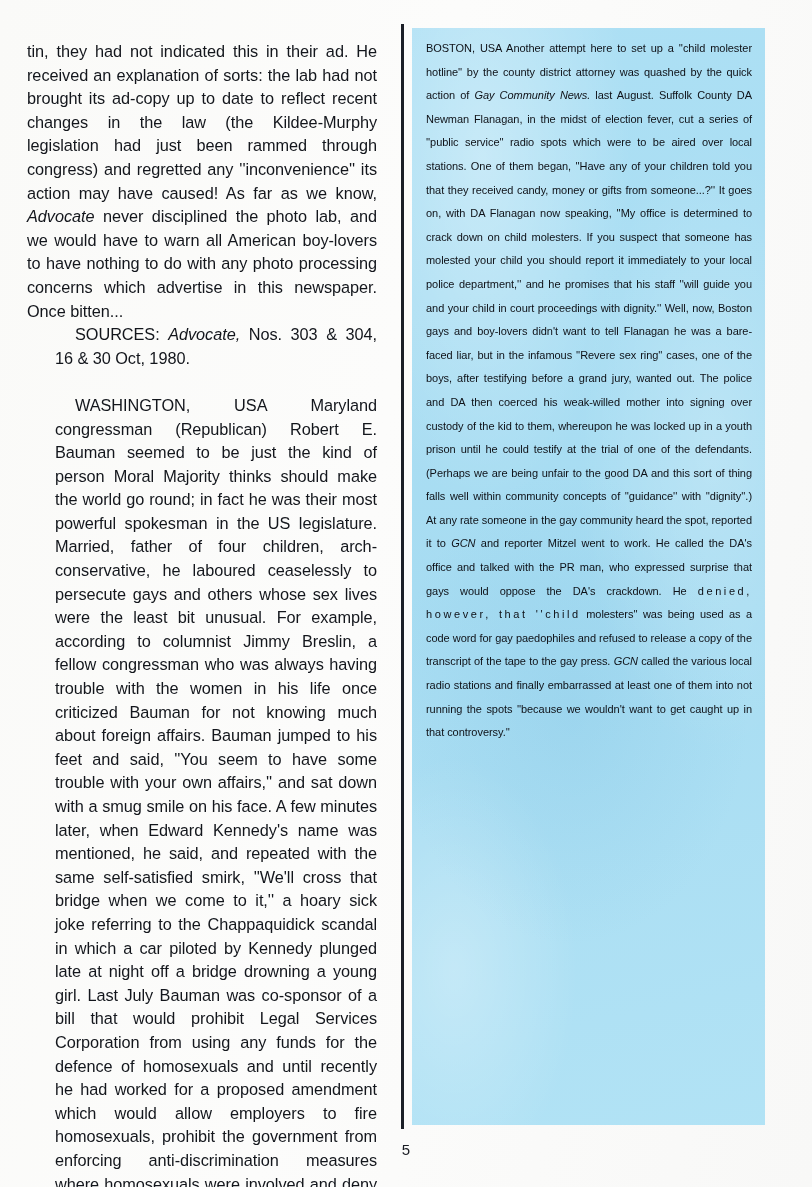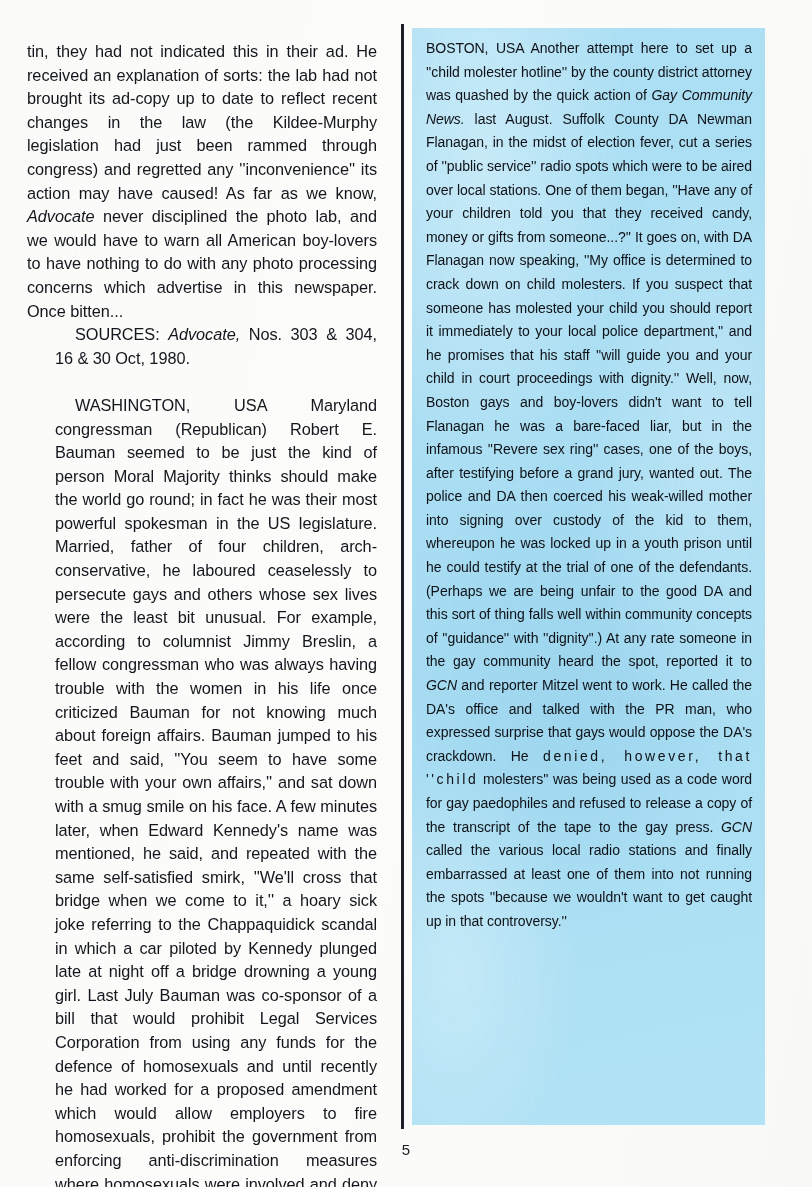--- a/index.html
+++ b/index.html
@@ -87,21 +87,21 @@
       radial-gradient(ellipse 70% 30% at 45% 62%,  rgba(120,190,225,0.26), rgba(120,190,225,0) 72%),
       radial-gradient(ellipse 50% 28% at 12% 86%,  rgba(255,255,255,0.28), rgba(255,255,255,0) 70%),
       linear-gradient(168deg, rgba(176,226,246,0.55) 0%, rgba(158,216,240,0.20) 50%, rgba(186,232,248,0.50) 100%);
     pointer-events: none;
   }
   .col-right {
     position: relative;
     z-index: 1;
     padding: 9px 13px 0 14px;
     color: #0e1117;
-    font-size: 14px;
+    font-size: 11px;
     line-height: 23.6px;
     text-align: justify;
     text-justify: inter-word;
     letter-spacing: -0.05px;
   }
   .col-right p { margin: 0; }
 
   
   .spaced { letter-spacing: 2.6px; }
 

